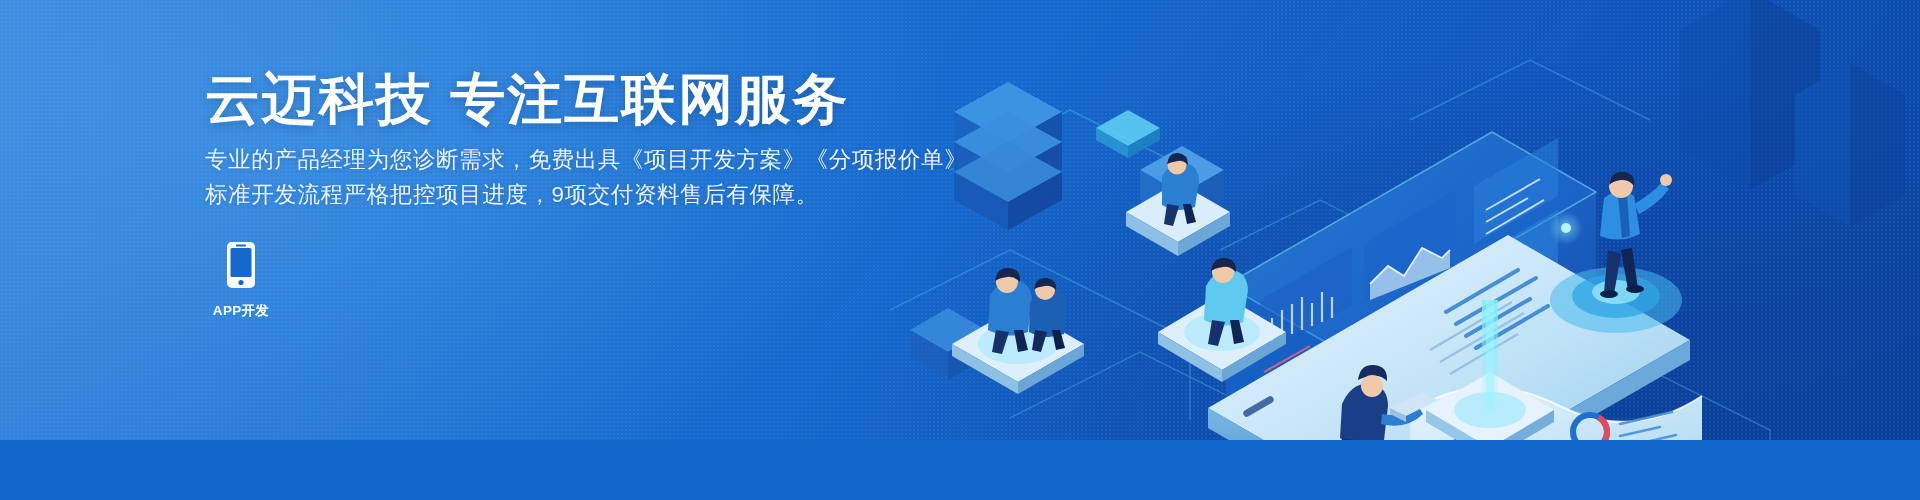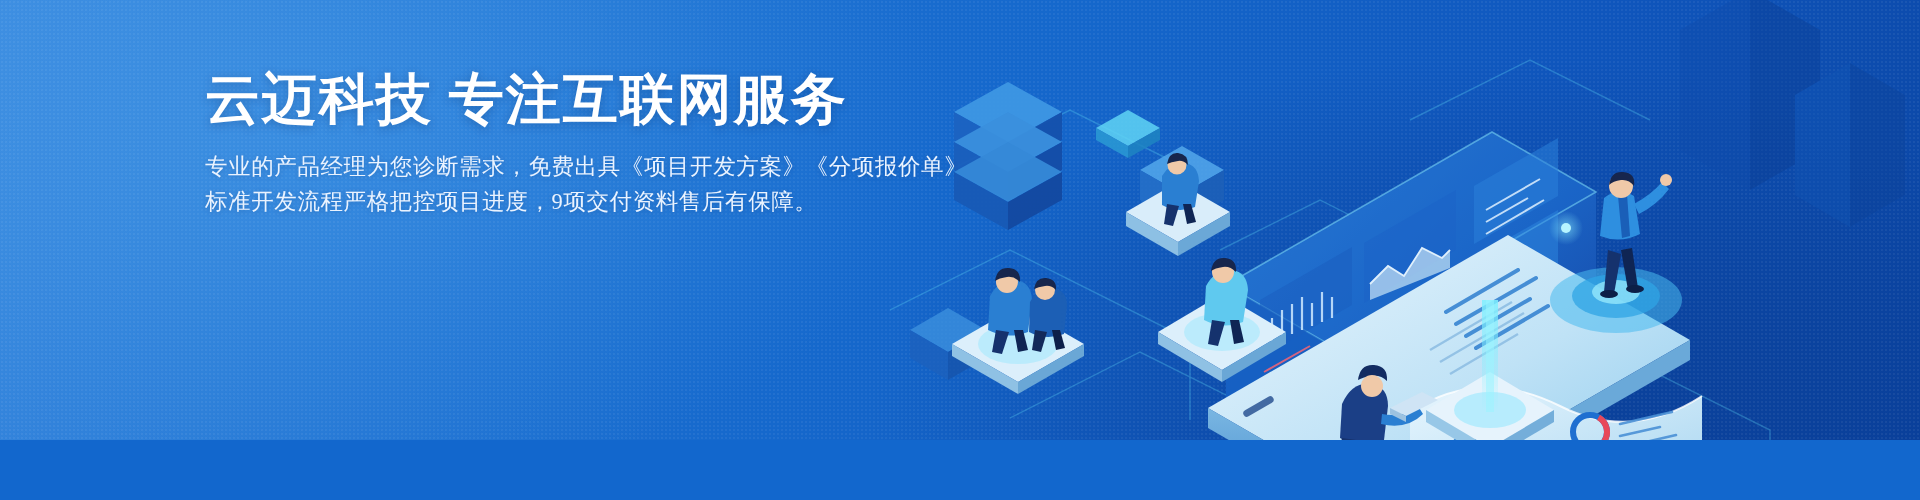--- a/index.html
+++ b/index.html
@@ -11,21 +11,20 @@
   }
 
   #banner {
     position:relative;
     width:1920px; height:440px;
     overflow:hidden;
     background:
       radial-gradient(1100px 620px at 270px 120px, rgba(62,150,230,0.55) 0%, rgba(62,150,230,0) 62%),
       radial-gradient(900px 520px at 1500px 420px, rgba(8,52,132,0.55) 0%, rgba(8,52,132,0) 70%),
       linear-gradient(125deg, #2d82dd 0%, #2277d6 22%, #1568cc 48%, #0f56bd 72%, #0a429f 100%);
-    font-family: Liberation Serif, serif;
   }
   
   #banner::before {
     content:""; position:absolute; inset:0;
     background-image:
       radial-gradient(rgba(255,255,255,0.055) 0.8px, transparent 0.9px);
     background-size:4px 4px;
     pointer-events:none;
     z-index:1;
   }
@@ -43,21 +42,21 @@
     margin-top:68px;
     color:#ffffff;
     font-size:55px;
     font-weight:bold;
     letter-spacing:2px;
     line-height:1.15;
     white-space:nowrap;
     text-shadow:0 2px 10px rgba(3,35,90,0.28);
   }
 
-  .sub { margin-top:18px; }
+  .sub { margin-top:11px; }
   .sub-line {
     color:#eaf3ff;
     font-size:22.5px;
     line-height:35px;
     letter-spacing:0.6px;
     white-space:nowrap;
     text-shadow:0 1px 5px rgba(3,35,90,0.22);
   }
 
   
@@ -423,20 +422,31 @@
 
     <h1 class="headline">云迈科技 专注互联网服务</h1>
 
     <div class="sub">
       <div class="sub-line">专业的产品经理为您诊断需求，免费出具《项目开发方案》《分项报价单》</div>
       <div class="sub-line">标准开发流程严格把控项目进度，9项交付资料售后有保障。</div>
     </div>
 
     <div class="services">
 
+      <div class="service">
+        <span class="glyph">
+          <svg width="34" height="48" viewBox="0 0 34 48">
+            <rect x="3" y="1" width="28" height="46" rx="5" fill="#ffffff"></rect>
+            <rect x="6.5" y="7" width="21" height="29" rx="1.5" fill="#1568cc"></rect>
+            <rect x="12" y="3.6" width="10" height="1.8" rx="0.9" fill="#1568cc"></rect>
+            <circle cx="17" cy="41.5" r="2.6" fill="#1568cc"></circle>
+          </svg>
+        </span>
+        <span class="caption">APP开发</span>
+      </div>
 
 
 
 
 
     </div>
   </div>
 </div>
 
 </body></html>

